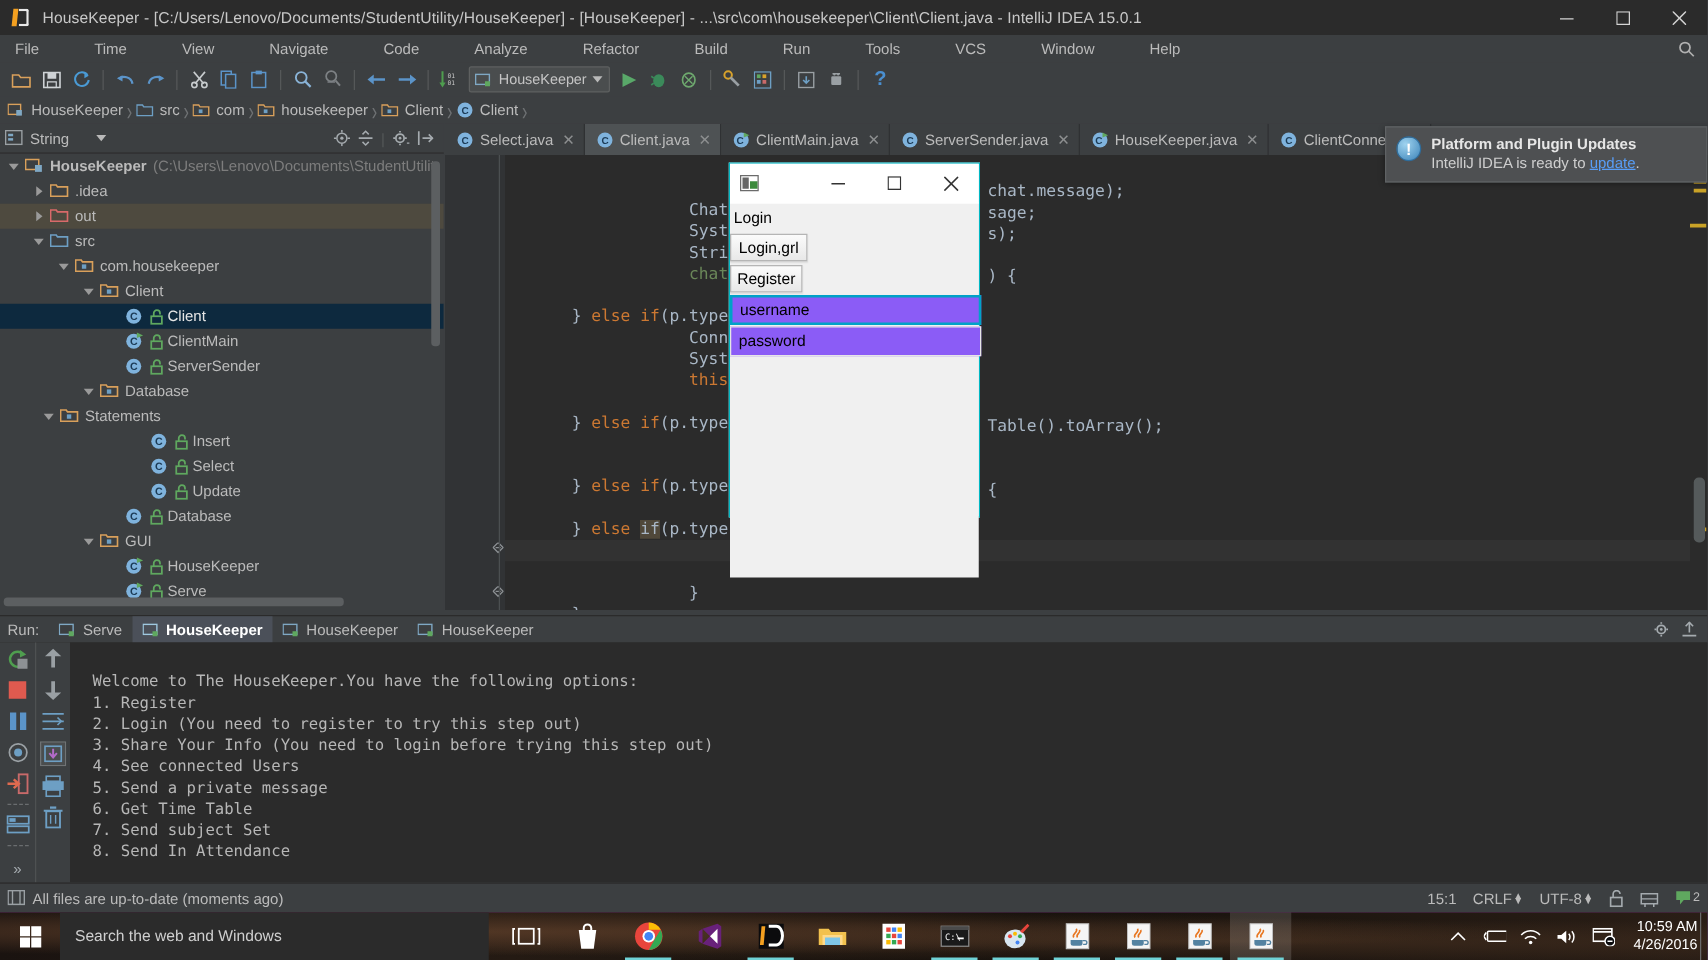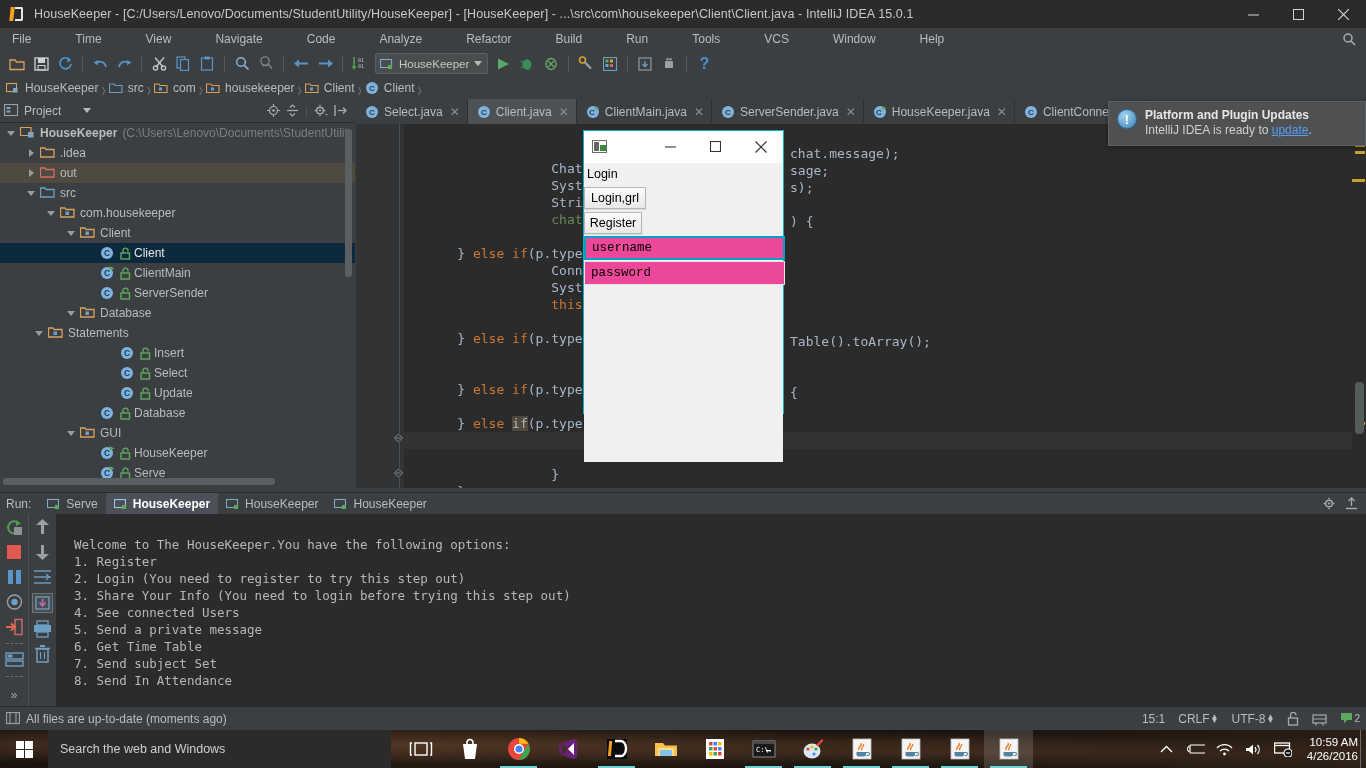--- a/index.html
+++ b/index.html
@@ -215,23 +215,23 @@
   .dlg-label {
     position: absolute; left: 3px; top: 4px; font-size: 12.5px; color: #000;
   }
   .dlg-push {
     position: absolute; background: linear-gradient(#fbfbfb,#e8e8e8);
     border: 1px solid #b5b5b5; font-size: 12.5px; color: #000;
     display: flex; align-items: center; justify-content: center;
     box-shadow: 0 1px 1px rgba(0,0,0,.08);
   }
   .dlg-input {
-    position: absolute; left: 0; width: 201px; background: #ec4899;
+    position: absolute; left: 0; width: 201px; background: #8b5cf6;
     font-size: 12.5px; color: #000; display: flex; align-items: center;
-    padding-left: 6px; border: 1px solid #cccccc; font-family: Liberation Mono, monospace;
+    padding-left: 6px; border: 1px solid #cccccc;
   }
   .dlg-input.focus { border: 2px solid #00a2c7; }
 
   
   .runbar {
     position: absolute; left: 0; top: 492px; width: 1366px; height: 22px;
     background: #3c3f41; display: flex; align-items: center; padding-left: 6px;
     border-top: 1px solid #2b2b2b;
   }
   .runbar .rlabel { font-size: 12px; color: #bbb; margin-right: 8px; }
@@ -574,21 +574,21 @@
     </div>
     <span class="crumb-sep">›</span>
   </div>
 
   <div class="proj-header">
     <svg width="15" height="13">
         <rect x="0.5" y="0.5" width="13" height="11" fill="none" stroke="#9aa0a4" stroke-width="1.1"></rect>
         <rect x="2.5" y="3" width="4" height="2" fill="#7fa8c4"></rect>
         <rect x="2.5" y="6.5" width="4" height="2" fill="#7fa8c4"></rect>
       </svg>
-    <span class="ph-label">Project</span>
+    <span class="ph-label">String</span>
     <span class="caret-d" style="margin-left:22px"></span>
     <div class="ph-tools">
       <svg width="13" height="13">
           <circle cx="6.5" cy="6.5" r="4" fill="none" stroke="#a5abaf" stroke-width="1.2"></circle>
           <circle cx="6.5" cy="6.5" r="1.3" fill="#a5abaf"></circle>
           <line x1="6.5" y1="0" x2="6.5" y2="2" stroke="#a5abaf" stroke-width="1.2"></line>
           <line x1="6.5" y1="11" x2="6.5" y2="13" stroke="#a5abaf" stroke-width="1.2"></line>
           <line x1="0" y1="6.5" x2="2" y2="6.5" stroke="#a5abaf" stroke-width="1.2"></line>
           <line x1="11" y1="6.5" x2="13" y2="6.5" stroke="#a5abaf" stroke-width="1.2"></line>
         </svg>

